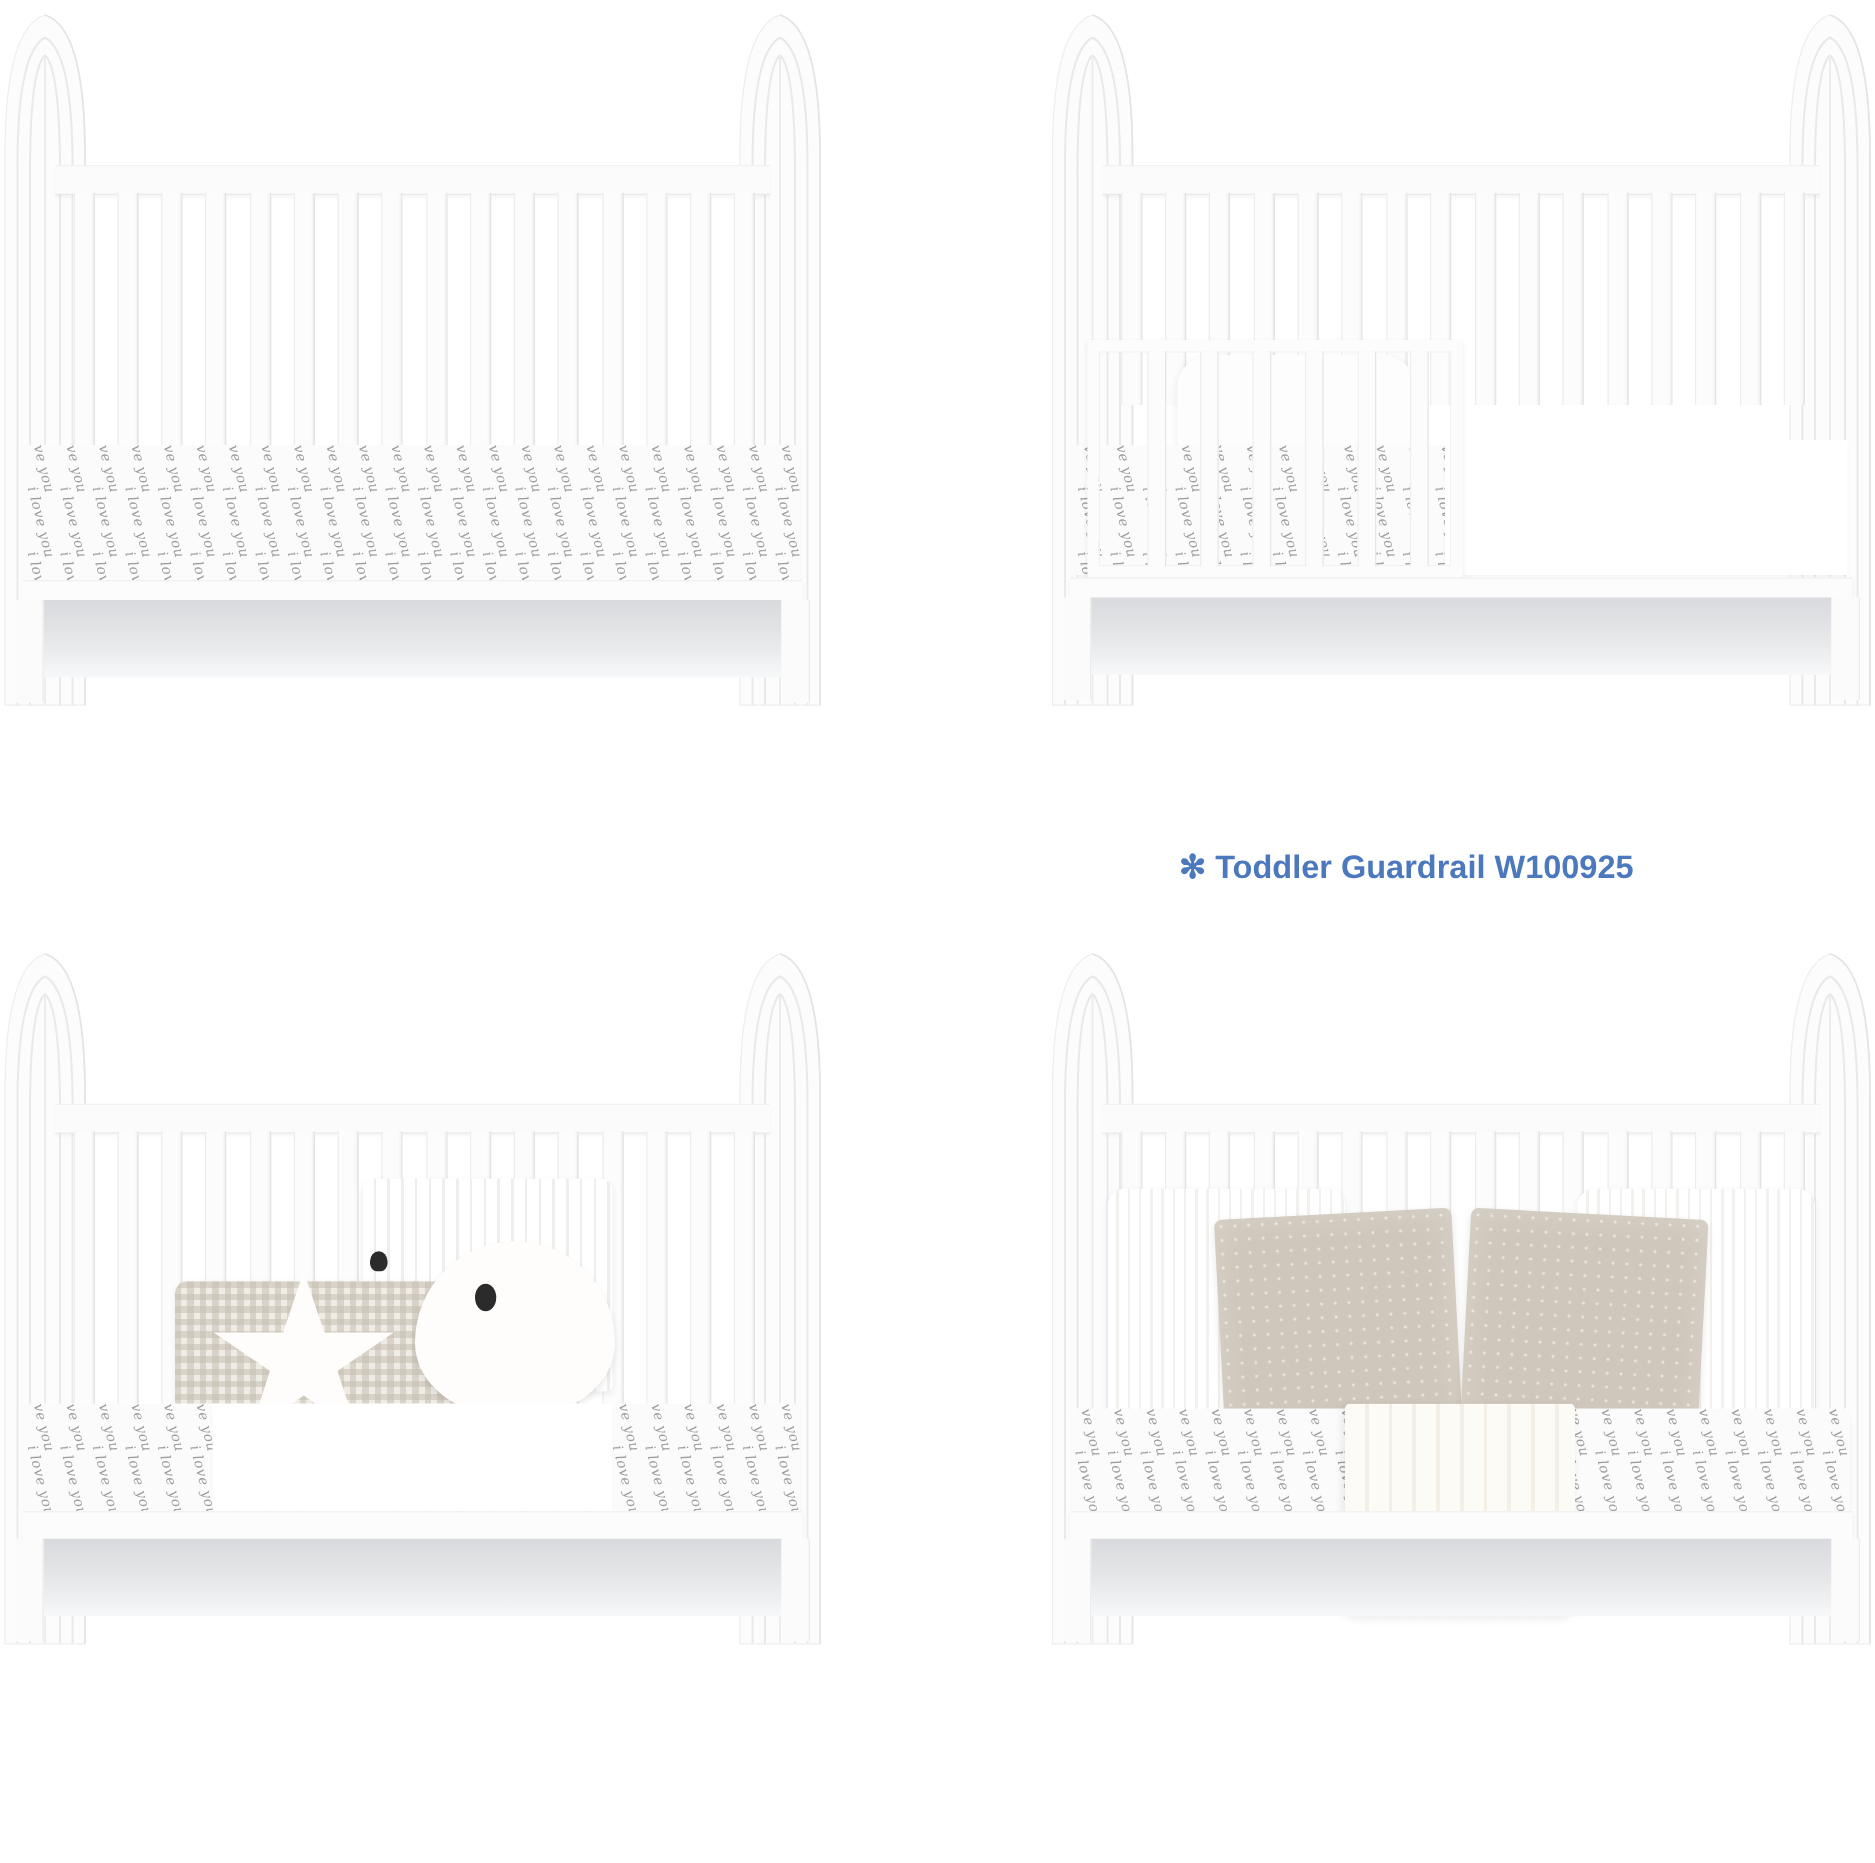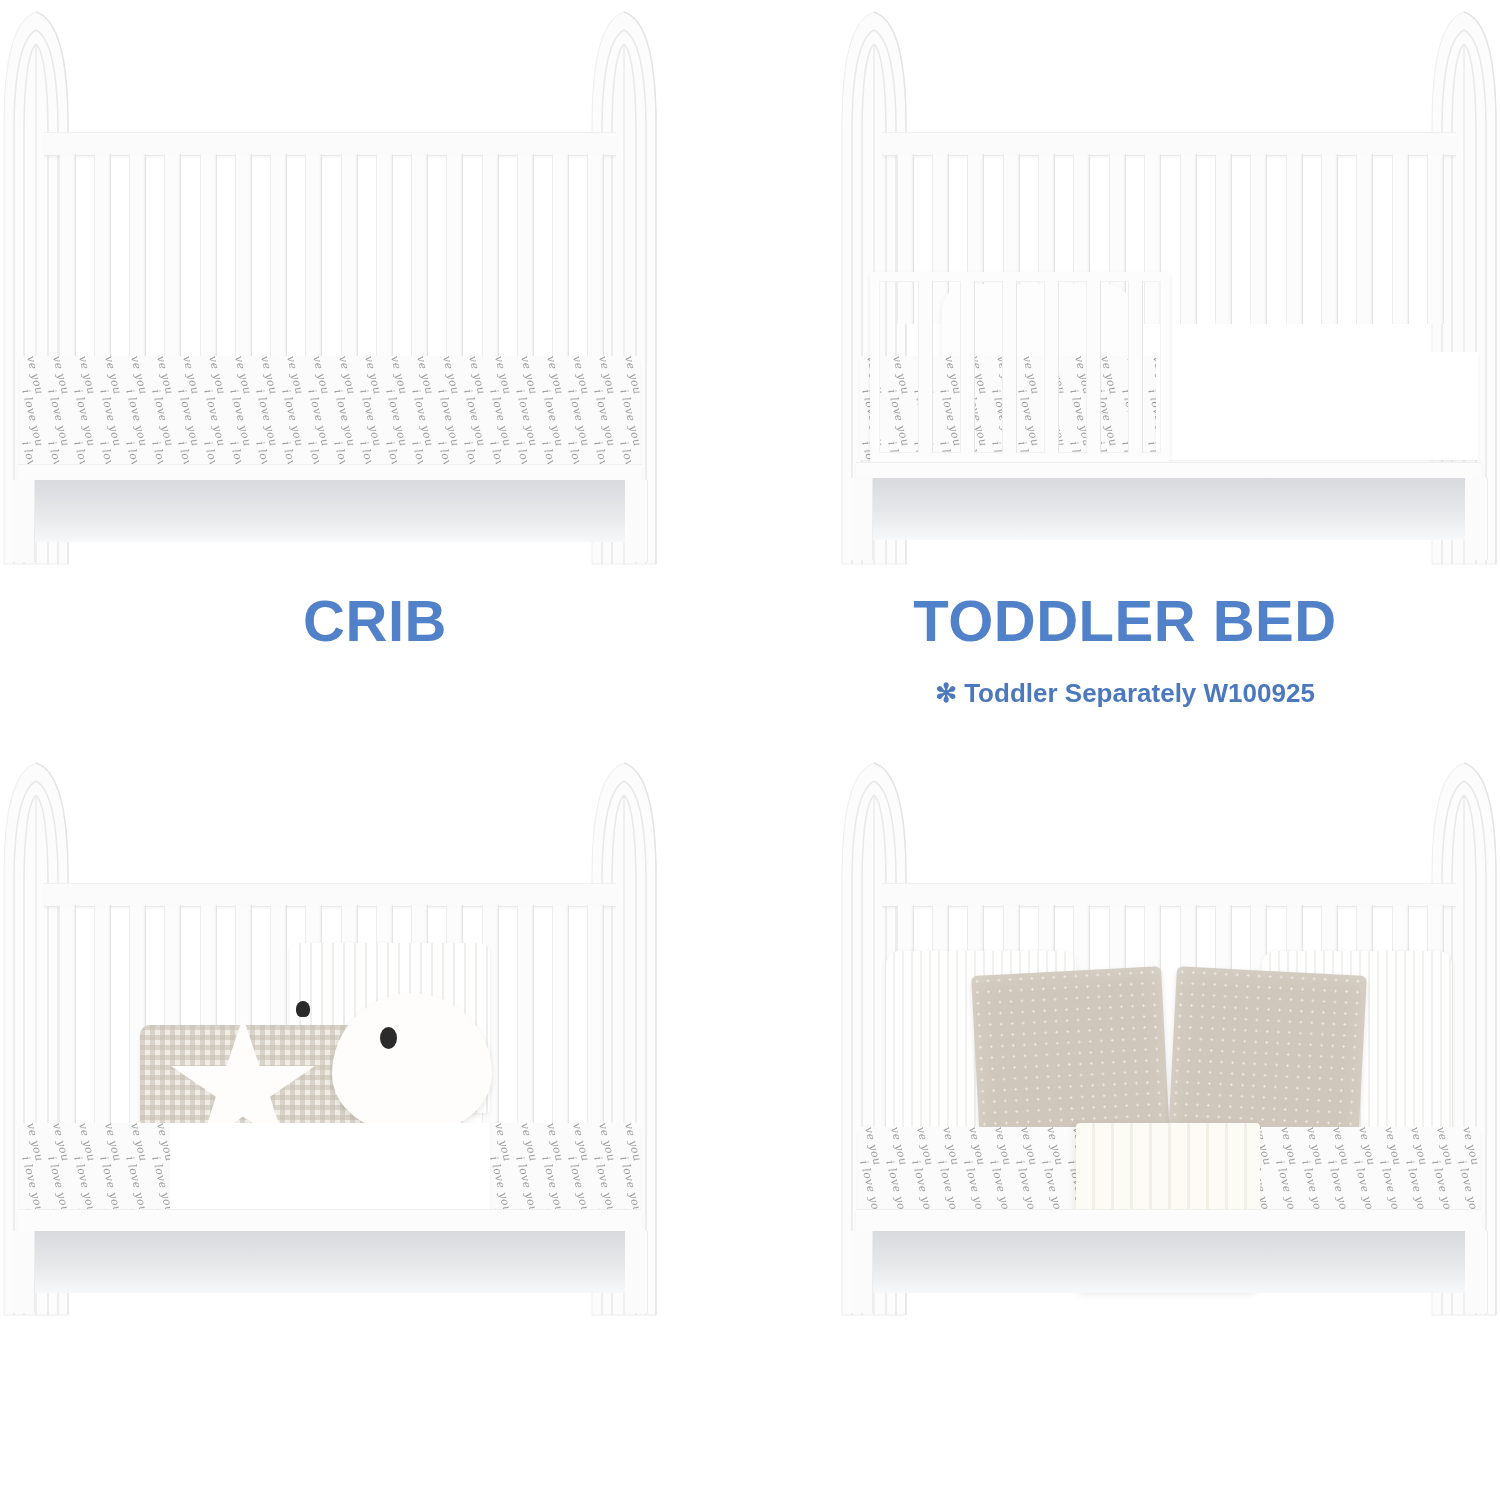--- a/index.html
+++ b/index.html
@@ -231,23 +231,20 @@
             <div class="script" style="left: 610px; top: 84px;">i love you</div>
           </div>
       </div>
 
       <div class="baserail" style="left:18px;right:18px;top:460px;"></div>
       <div class="undershade" style="left:34px;right:34px;top:476px;height:62px;"></div>
       <div class="leg" style="left:12px;top:476px;height:82px;"></div>
       <div class="leg" style="right:12px;top:476px;height:82px;"></div>
     </div>
 
-    <div class="caption t-crib">
-      <div class="ctitle">CRIB</div>
-    </div>
   </div>
 
   <div class="cell q2">
     <div class="crib crib-q2">
 
       <div class="arch left">
         <svg viewBox="0 0 72 560" preserveAspectRatio="none">
           <path d="M4 560 L4 120 Q4 18 36 8 Q68 18 68 120 L68 560 Z" fill="#fcfcfc" stroke="#eeeeee" stroke-width="1"></path>
           <path d="M14 560 L14 128 Q14 38 36 26" fill="none" stroke="#e9e9e9" stroke-width="1.6"></path>
           <path d="M24 560 L24 134 Q24 52 36 40" fill="none" stroke="#e9e9e9" stroke-width="1.6"></path>
@@ -346,27 +343,24 @@
         <div class="gslat" style="left:216px;"></div>
         <div class="gslat" style="left:258px;"></div>
       </div>
 
       <div class="baserail" style="left:18px;right:18px;top:458px;"></div>
       <div class="undershade" style="left:34px;right:34px;top:474px;height:62px;"></div>
       <div class="leg" style="left:12px;top:474px;height:82px;"></div>
       <div class="leg" style="right:12px;top:474px;height:82px;"></div>
     </div>
 
-    <div class="caption t-toddler">
-      <div class="ctitle">TODDLER BED</div>
-    </div>
     <div class="caption n-toddler">
       <div class="cnote">
         <span class="ast">✻</span>
-        <span>Toddler Separately W100925</span>
+        <span>Toddler Guardrail W100925</span>
       </div>
     </div>
   </div>
 
   <div class="cell q3">
     <div class="crib crib-q3">
 
       <div class="arch left">
         <svg viewBox="0 0 72 560" preserveAspectRatio="none">
           <path d="M4 560 L4 120 Q4 18 36 8 Q68 18 68 120 L68 560 Z" fill="#fcfcfc" stroke="#eeeeee" stroke-width="1"></path>

